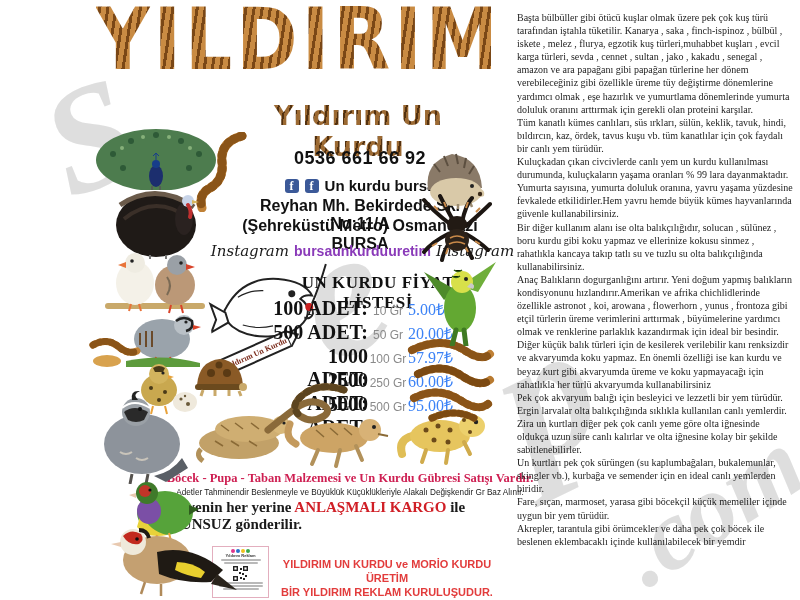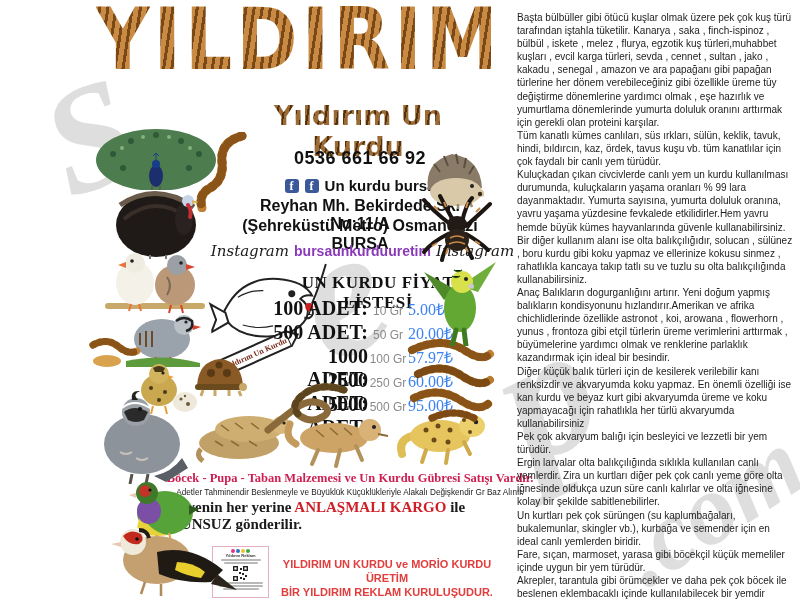--- a/index.html
+++ b/index.html
@@ -46,21 +46,21 @@
   .kargo{left:150px;top:499px;width:400px;text-align:left;font-family:"Liberation Serif",serif;font-weight:bold;font-size:15px;color:#1a1a1a;}
   .kargo .hl{color:#d01f26;}
   
   .logo-box{left:212px;top:546px;width:57px;height:52px;border:1px solid #e3aebe;background:#fff;display:flex;flex-direction:column;align-items:center;padding-top:2px;box-sizing:border-box;}
   .logo-dots{display:flex;gap:1px;}
   .logo-dots i{width:4px;height:4px;border-radius:50%;display:block;}
   .logo-box .t1{font-size:4px;font-weight:bold;color:#333;line-height:5px;}
   .gbar{height:2px;background:#b9b9b9;border-radius:1px;margin-top:1px;}
   .footer-red{left:262px;top:557px;width:250px;text-align:center;font-weight:bold;font-size:11px;line-height:14px;color:#e23c3c;}
   
-  .article{left:517px;top:11px;width:276px;font-size:10px;line-height:13.1px;color:#1d1d1d;}
+  .article{left:517px;top:11px;width:276px;font-size:10px;line-height:13.1px;color:#1d1d1d;font-family:Liberation Serif, serif;}
   .article p{margin:0;}
 </style>
 </head>
 <body>
 
 <div class="canvas">
 
   <div class="wm" style="left:48px;top:50px;font-size:150px;transform:rotate(-22deg);">S</div>
   <div class="wm" style="left:300px;top:190px;font-size:180px;transform:rotate(-24deg);">e</div>
   <div class="wm" style="left:500px;top:290px;font-size:180px;transform:rotate(-26deg);">p</div>

